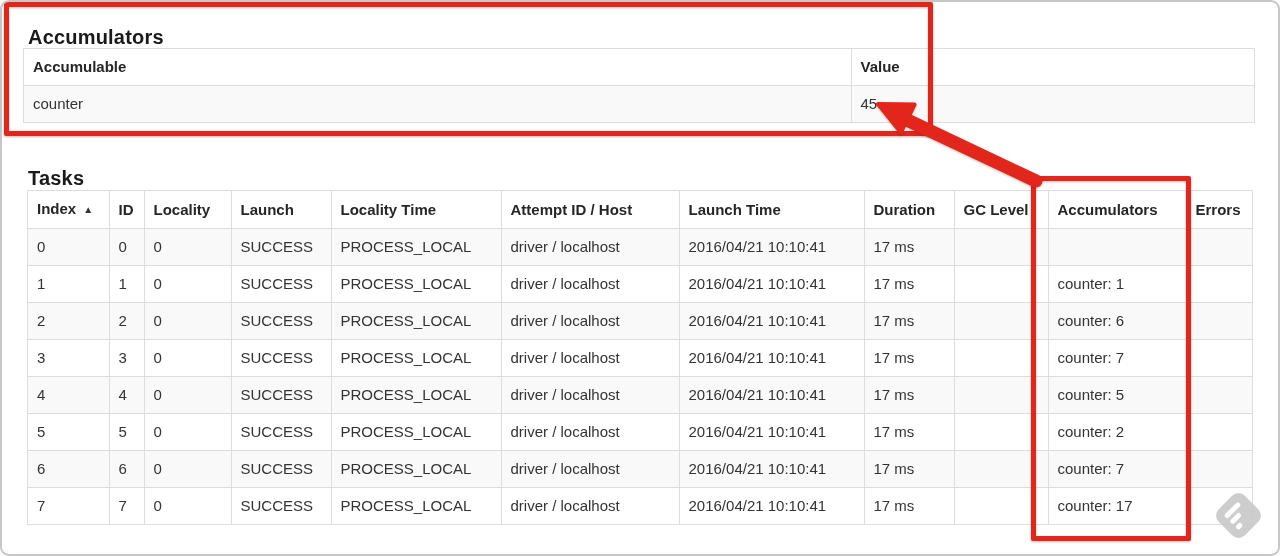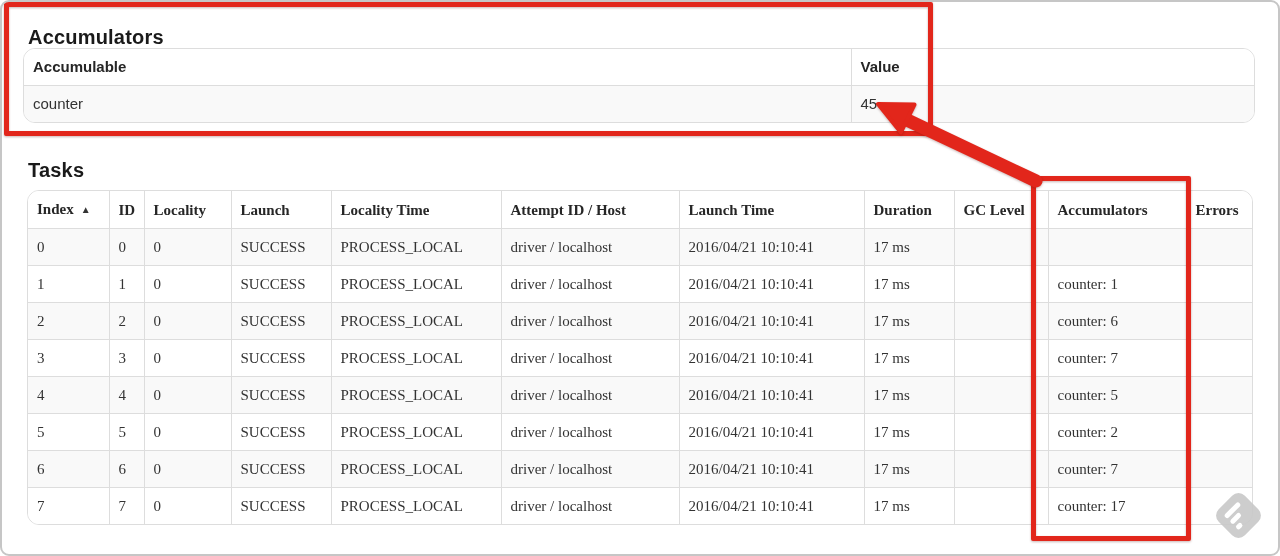--- a/index.html
+++ b/index.html
@@ -10,28 +10,28 @@
   }
   .frame{
     position:absolute;inset:0;border:2px solid #c6c6c6;border-radius:9px;
     box-sizing:border-box;pointer-events:none;z-index:40;
   }
   .section-title{
     position:absolute;font-size:20px;font-weight:bold;color:#1a1a1a;
     line-height:22px;letter-spacing:.2px;
   }
   #acc-title{left:28px;top:9px;}
-  #tasks-title{left:28px;top:142px;}
+  #tasks-title{left:28px;top:150px;}
 
   .tbl-wrap{
-    position:absolute;border:1px solid #ddd;border-radius:12px;overflow:hidden;
+    position:absolute;border:1px solid #ddd;border-radius:0;overflow:hidden;
     background:#fff;box-sizing:border-box;
   }
   #acc-table-wrap{left:23px;top:48px;width:1232px;}
-  #tasks-table-wrap{left:27px;top:190px;width:1226px;font-family:Liberation Serif, serif;}
+  #tasks-table-wrap{left:27px;top:190px;width:1226px;}
   table{border-collapse:collapse;table-layout:fixed;width:100%;}
   th,td{
     padding:8px 9px;font-size:15px;line-height:20px;text-align:left;
     border-left:1px solid #ddd;border-top:1px solid #ddd;
     overflow:hidden;white-space:nowrap;box-sizing:border-box;
   }
   th{font-weight:bold;color:#262626;background:#fff;}
   th:first-child,td:first-child{border-left:none;}
   thead tr:first-child th{border-top:none;}
   tbody tr:nth-child(odd) td{background:#f9f9f9;}

